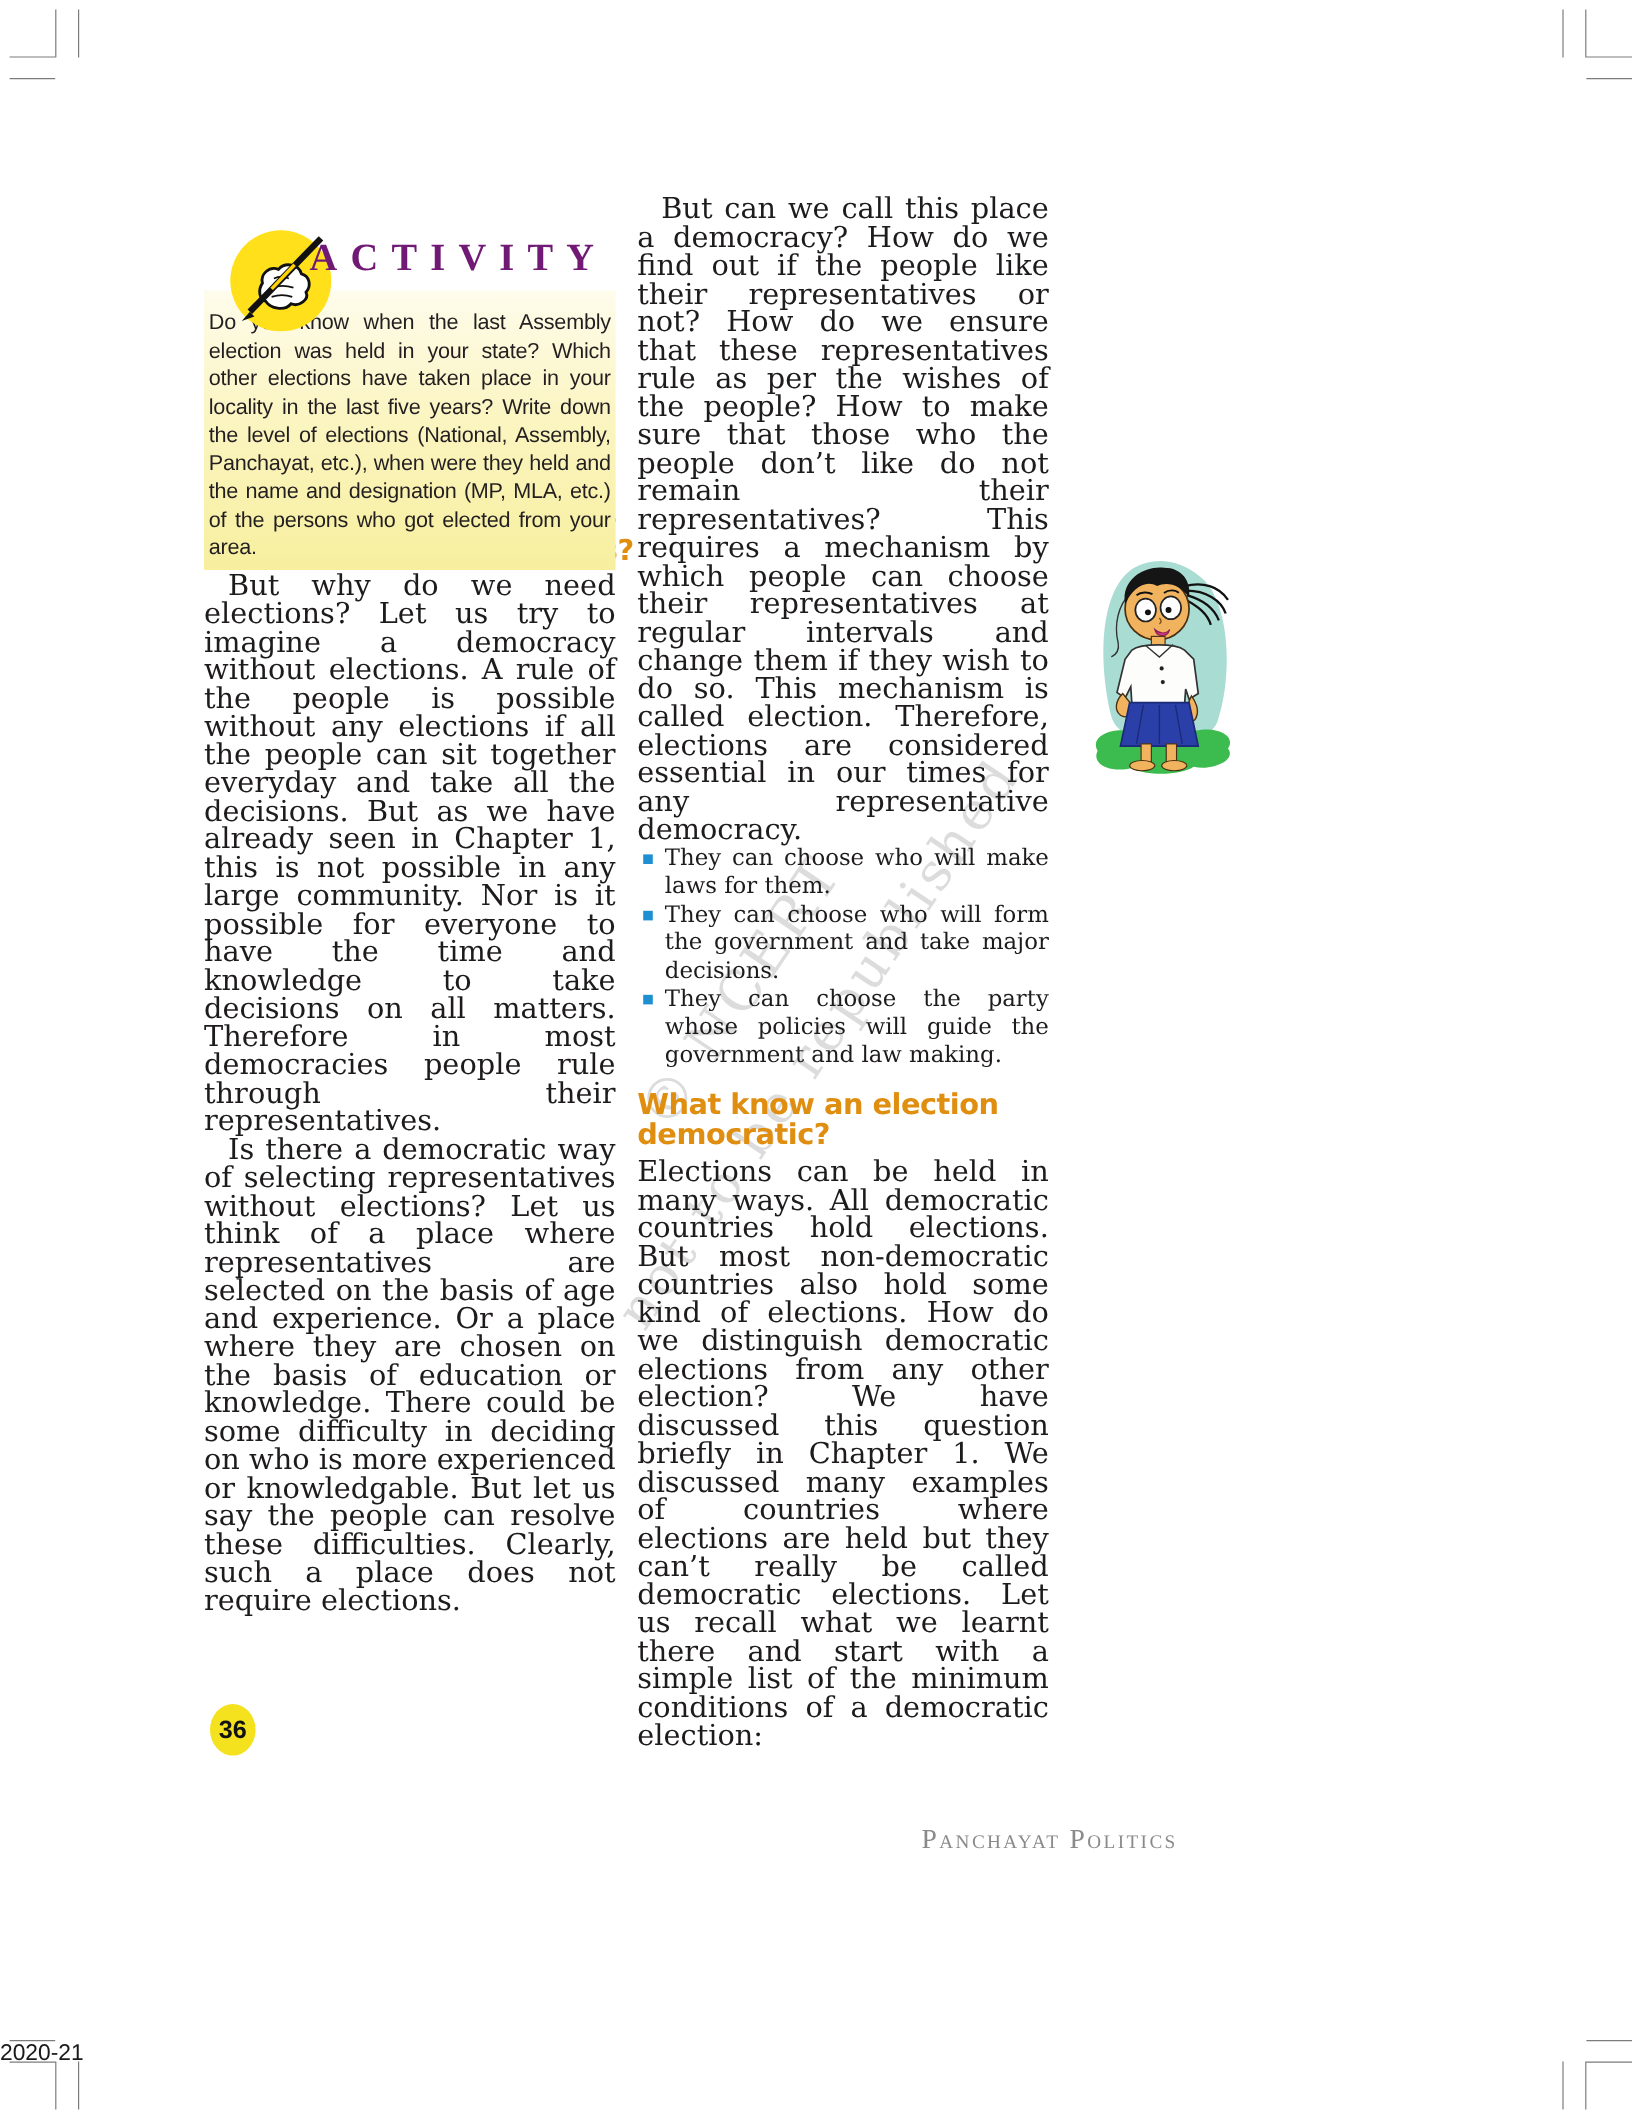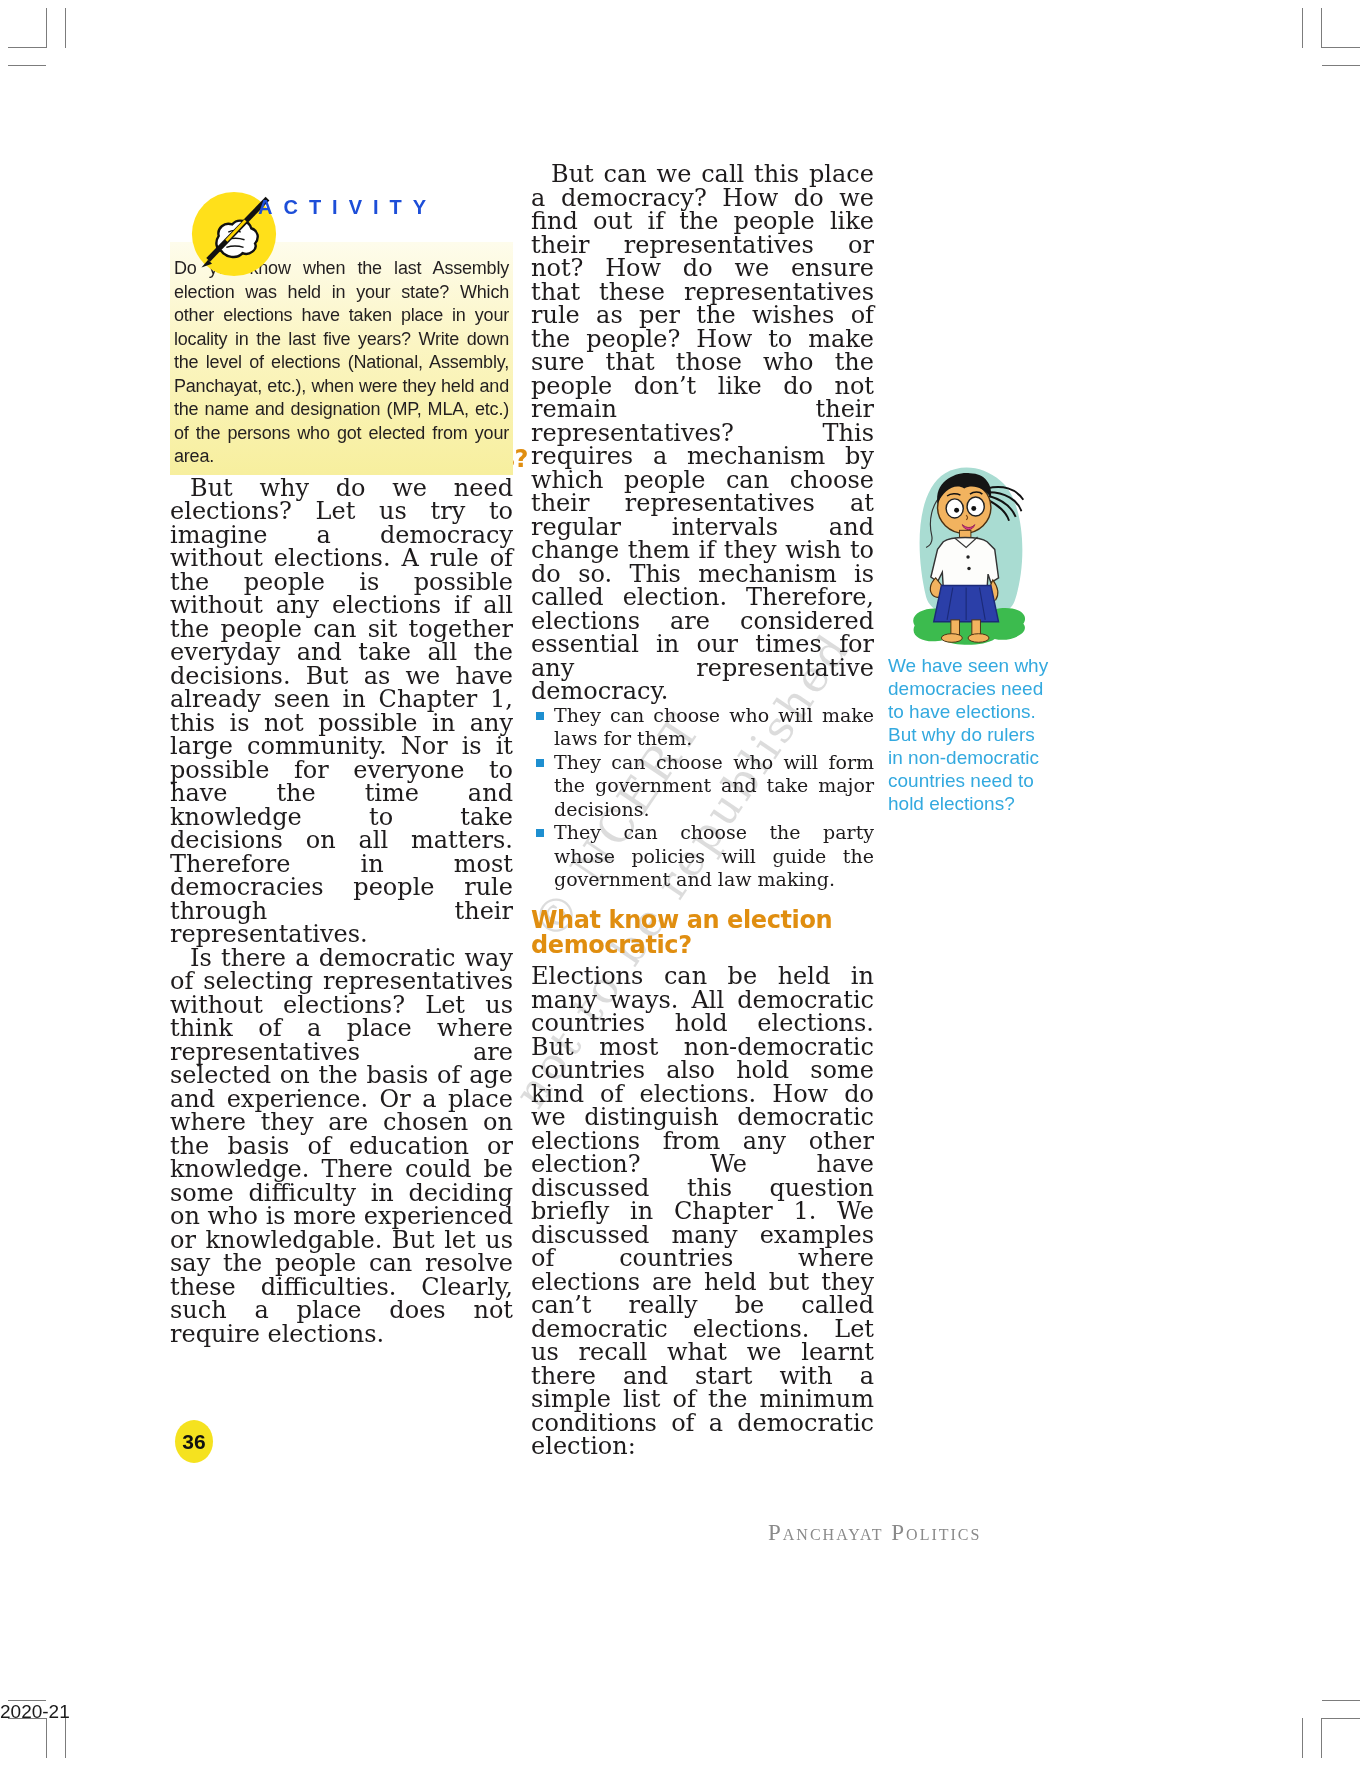--- a/index.html
+++ b/index.html
@@ -21,22 +21,22 @@
   .col { position:absolute; }
   .col-left { left:170px; top:170px; width:343px; }
   .col-mid  { left:531px; top:163px; width:343px; }
   .col-side { left:888px; top:458px; width:168px; }
 
   
   .activity-box { position:relative; height:262px; }
   .act-icon  { position:absolute; left:20px; top:20px; z-index:2; }
   .act-title {
     position:absolute; left:88px; top:26px; z-index:2;
-    font-family:Liberation Sans, sans-serif; font-weight:700; font-size:20px;
-    letter-spacing:11px; color:#1d4ed8;
+    font-family:Liberation Serif, serif; font-weight:700; font-size:32px;
+    letter-spacing:11px; color:#701a75;
   }
   .act-text {
     position:absolute; left:0; right:0; top:72px; z-index:1;
     background:linear-gradient(180deg,#FEFCEC 0%, #FBF5C2 45%, #F7EF9E 100%);
     padding:15px 4px 6px 4px;
     font-family:"Liberation Sans", sans-serif; font-size:18px; line-height:23.5px;
     letter-spacing:-0.2px; text-align:justify; color:#231f20;
   }
   .rule { height:3px; background:var(--rule-teal,#2AA198); margin:0 0 9px 0; }
 
@@ -161,20 +161,19 @@
       <circle cx="85" cy="112" r="1.8" fill="#222"></circle>
       <path d="M50,122 C44,128 42,136 48,141 C54,145 60,139 58,132 Z" fill="#F2B35F" stroke="#4a3012" stroke-width="1.2"></path>
       <path d="M110,124 C115,131 117,139 113,145 C108,148 103,143 105,136 Z" fill="#F2B35F" stroke="#4a3012" stroke-width="1.2"></path>
       <path d="M56,130 L48,168 L116,168 L108,130 Z" fill="#2B3FA8" stroke="#1b2a78" stroke-width="1.5"></path>
       <path d="M68,132 L62,166 M82,132 L82,166 M96,132 L102,166" stroke="#1b2a78" stroke-width="1.2"></path>
       <rect x="66" y="166" width="9" height="16" fill="#F2B35F" stroke="#4a3012" stroke-width="1"></rect>
       <rect x="88" y="166" width="9" height="16" fill="#F2B35F" stroke="#4a3012" stroke-width="1"></rect>
       <ellipse cx="67" cy="185" rx="11" ry="4.5" fill="#F2B35F" stroke="#4a3012" stroke-width="1"></ellipse>
       <ellipse cx="95" cy="185" rx="11" ry="4.5" fill="#F2B35F" stroke="#4a3012" stroke-width="1"></ellipse>
     </svg>
-    <div class="caption">We have seen why democracies need to have elections. But why do rulers in non-democratic countries need to hold elections?</div>
   </div>
 
   <div class="badge">36</div>
   <div class="running">Panchayat Politics</div>
   <div class="year">2020-21</div>
 
 </div>
 
 </body></html>

